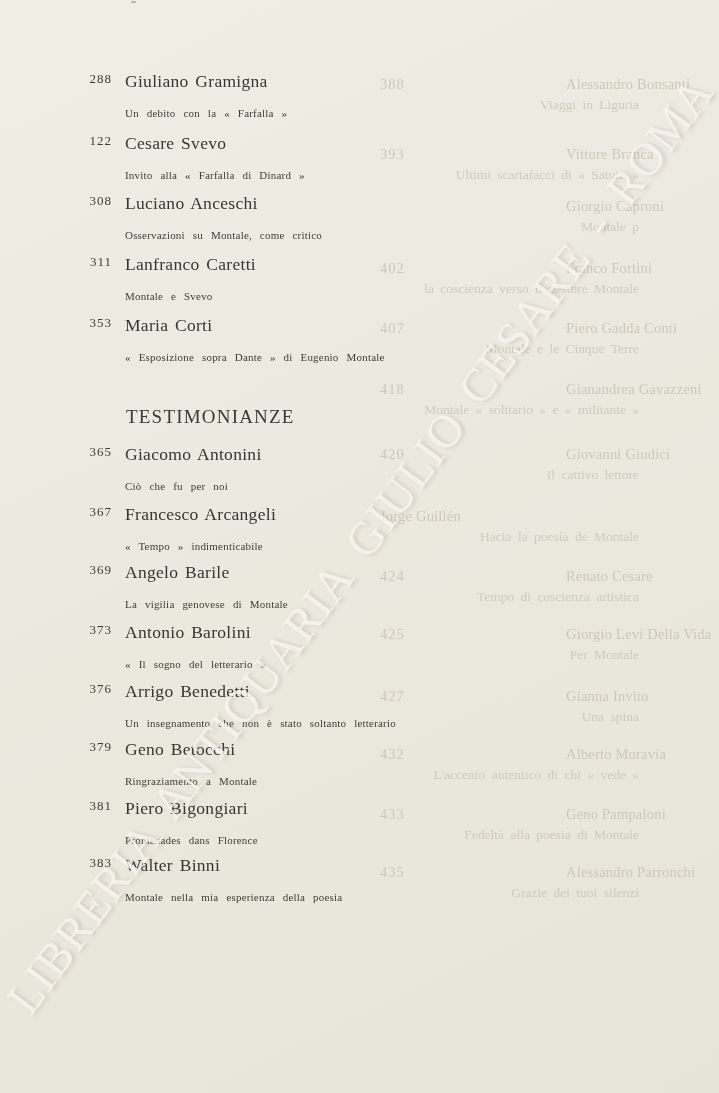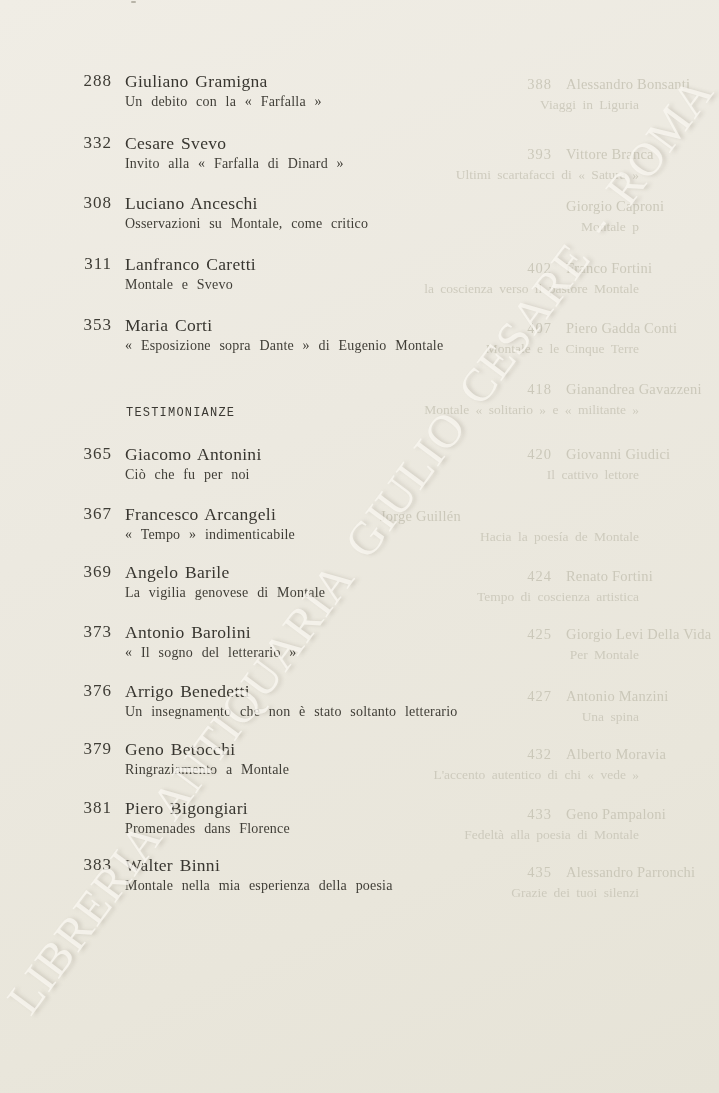--- a/index.html
+++ b/index.html
@@ -8,39 +8,39 @@
     width:719px;height:1093px;
     overflow:hidden;
     background:linear-gradient(155deg,#f0ede5 0%,#ece9e0 40%,#e9e6db 75%,#e6e3d7 100%);
     font-family:"Liberation Serif", serif;
   }
   
   .toc{position:absolute;inset:0;z-index:2;color:#3b3933;}
   .entry{position:absolute;left:0;width:100%;}
   .entry .num{
     position:absolute;left:70px;top:0;width:42px;
-    text-align:right;font-size:17px;letter-spacing:1px;color:#3e3c35;
+    text-align:right;font-size:13px;letter-spacing:1px;color:#3e3c35;
   }
   .entry .author{
     position:absolute;left:125px;top:0;white-space:nowrap;
     font-size:17.5px;letter-spacing:.3px;word-spacing:2px;color:#383630;
   }
   .entry .title{
-    position:absolute;left:125px;top:23px;white-space:nowrap;
-    font-size:14px;letter-spacing:.2px;word-spacing:5px;color:#403e37;
+    position:absolute;left:125px;top:36px;white-space:nowrap;
+    font-size:11px;letter-spacing:.2px;word-spacing:5px;color:#403e37;
   }
   .section-header{
     position:absolute;left:126px;top:406px;z-index:2;
-    font-size:12px;letter-spacing:1.2px;color:#3b3933;font-family:Liberation Mono, monospace;
+    font-size:19px;letter-spacing:1.2px;color:#3b3933;
   }
   
   .ghost-layer{position:absolute;inset:0;z-index:1;opacity:.85;filter:blur(.35px);}
   .gentry{position:absolute;left:380px;width:345px;color:#c6c3b4;}
   .gline1{display:flex;font-size:14.5px;}
-  .gnum{width:172px;text-align:right;padding-right:14px;letter-spacing:1px;flex:0 0 auto;}
+  .gnum{width:172px;padding-right:14px;letter-spacing:1px;flex:0 0 auto;}
   .gname{white-space:nowrap;letter-spacing:.2px;}
   .gline2{
     position:absolute;right:86px;top:21px;white-space:nowrap;
     font-size:13.5px;word-spacing:3px;color:#c9c6b8;
   }
   
   .watermark{
     position:absolute;left:-390px;top:503px;width:1500px;height:84px;z-index:3;
     line-height:84px;text-align:center;
     transform:rotate(-53.5deg);
@@ -109,35 +109,35 @@
       </div>
       <div class="gentry" style="top: 508px;">
         <div class="gline1">
           <span class="gname">Jorge Guillén</span>
         </div>
         <div class="gline2">Hacia la poesía de Montale</div>
       </div>
       <div class="gentry" style="top: 568px;">
         <div class="gline1">
           <span class="gnum">424</span>
-          <span class="gname">Renato Fortini</span>
+          <span class="gname">Renato Cesare</span>
         </div>
         <div class="gline2">Tempo di coscienza artistica</div>
       </div>
       <div class="gentry" style="top: 626px;">
         <div class="gline1">
           <span class="gnum">425</span>
           <span class="gname">Giorgio Levi Della Vida</span>
         </div>
         <div class="gline2">Per Montale</div>
       </div>
       <div class="gentry" style="top: 688px;">
         <div class="gline1">
           <span class="gnum">427</span>
-          <span class="gname">Antonio Manzini</span>
+          <span class="gname">Gianna Invito</span>
         </div>
         <div class="gline2">Una spina</div>
       </div>
       <div class="gentry" style="top: 746px;">
         <div class="gline1">
           <span class="gnum">432</span>
           <span class="gname">Alberto Moravia</span>
         </div>
         <div class="gline2">L'accento autentico di chi « vede »</div>
       </div>
@@ -157,21 +157,21 @@
       </div>
     </div>
 
   <div class="toc" id="toc-list">
       <div class="entry" style="top: 71px;">
         <span class="num">288</span>
         <span class="author">Giuliano Gramigna</span>
         <span class="title">Un debito con la « Farfalla »</span>
       </div>
       <div class="entry" style="top: 133px;">
-        <span class="num">332</span>
+        <span class="num">122</span>
         <span class="author">Cesare Svevo</span>
         <span class="title">Invito alla « Farfalla di Dinard »</span>
       </div>
       <div class="entry" style="top: 193px;">
         <span class="num">308</span>
         <span class="author">Luciano Anceschi</span>
         <span class="title">Osservazioni su Montale, come critico</span>
       </div>
       <div class="entry" style="top: 254px;">
         <span class="num">311</span>

